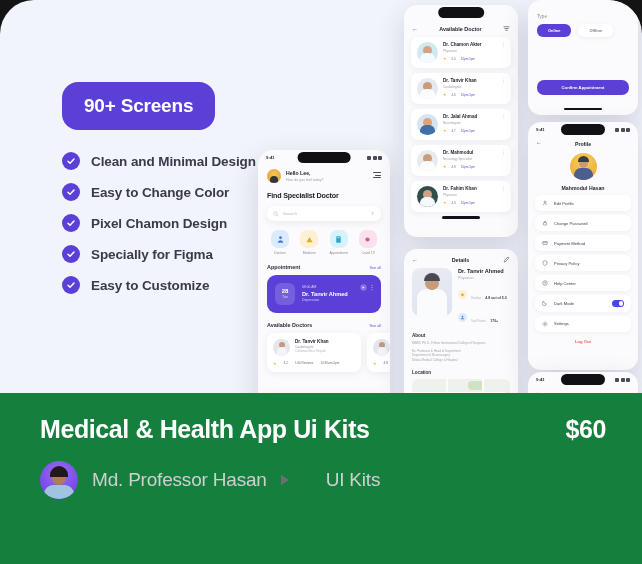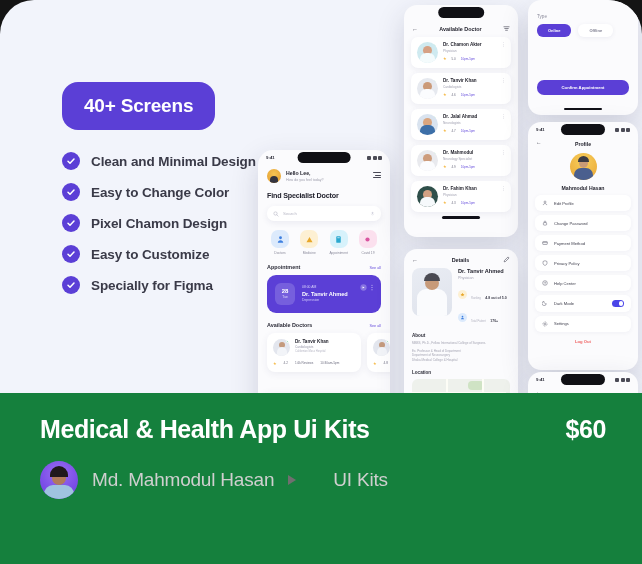--- a/index.html
+++ b/index.html
@@ -335,21 +335,21 @@
   .cat-nm { font-size: 19px; color: #cfcfcf; letter-spacing: -0.2px; margin-left: 23px; }
 </style>
 </head>
 <body>
 
 <div class="product-card">
 
   <div class="preview">
 
     <div class="hero">
-      <div class="badge">40+ Screens</div>
+      <div class="badge">90+ Screens</div>
 
       <div class="features">
         <div class="feature">
           <span class="check">
               <svg class="icon-glyph" width="10" height="10" viewBox="0 0 10 10">
                 <path d="M2 5.2L4 7.2L8 3" stroke="#fff" stroke-width="1.5" fill="none" stroke-linecap="round" stroke-linejoin="round"></path>
               </svg>
             </span>
           <span class="feature-label">Clean and Minimal Design</span>
         </div>
@@ -368,29 +368,29 @@
               </svg>
             </span>
           <span class="feature-label">Pixel Chamon Design</span>
         </div>
         <div class="feature">
           <span class="check">
               <svg class="icon-glyph" width="10" height="10" viewBox="0 0 10 10">
                 <path d="M2 5.2L4 7.2L8 3" stroke="#fff" stroke-width="1.5" fill="none" stroke-linecap="round" stroke-linejoin="round"></path>
               </svg>
             </span>
-          <span class="feature-label">Easy to Customize</span>
+          <span class="feature-label">Specially for Figma</span>
         </div>
         <div class="feature">
           <span class="check">
               <svg class="icon-glyph" width="10" height="10" viewBox="0 0 10 10">
                 <path d="M2 5.2L4 7.2L8 3" stroke="#fff" stroke-width="1.5" fill="none" stroke-linecap="round" stroke-linejoin="round"></path>
               </svg>
             </span>
-          <span class="feature-label">Specially for Figma</span>
+          <span class="feature-label">Easy to Customize</span>
         </div>
       </div>
     </div>
 
     <div class="phone" id="phone-home">
       <div class="notch-bar">
         <span class="st-time">9:41</span>
         <span class="notch"></span>
         <span class="st-right">
           <span class="st-ic"></span>
@@ -824,19 +824,19 @@
     <div class="info-top">
       <span class="prod-title">Medical &amp; Health App Ui Kits</span>
       <span class="prod-price">$60</span>
     </div>
     <div class="info-bot">
       <span class="author-av">
         <span class="shirt"></span>
           <span class="face"></span>
           <span class="hair"></span>
       </span>
-      <span class="author-nm">Md. Mahmodul Hasan</span>
+      <span class="author-nm">Md. Professor Hasan</span>
       <span class="sep-tri"></span>
       <span class="cat-nm">UI Kits</span>
     </div>
   </div>
 
 </div>
 
 </body></html>

